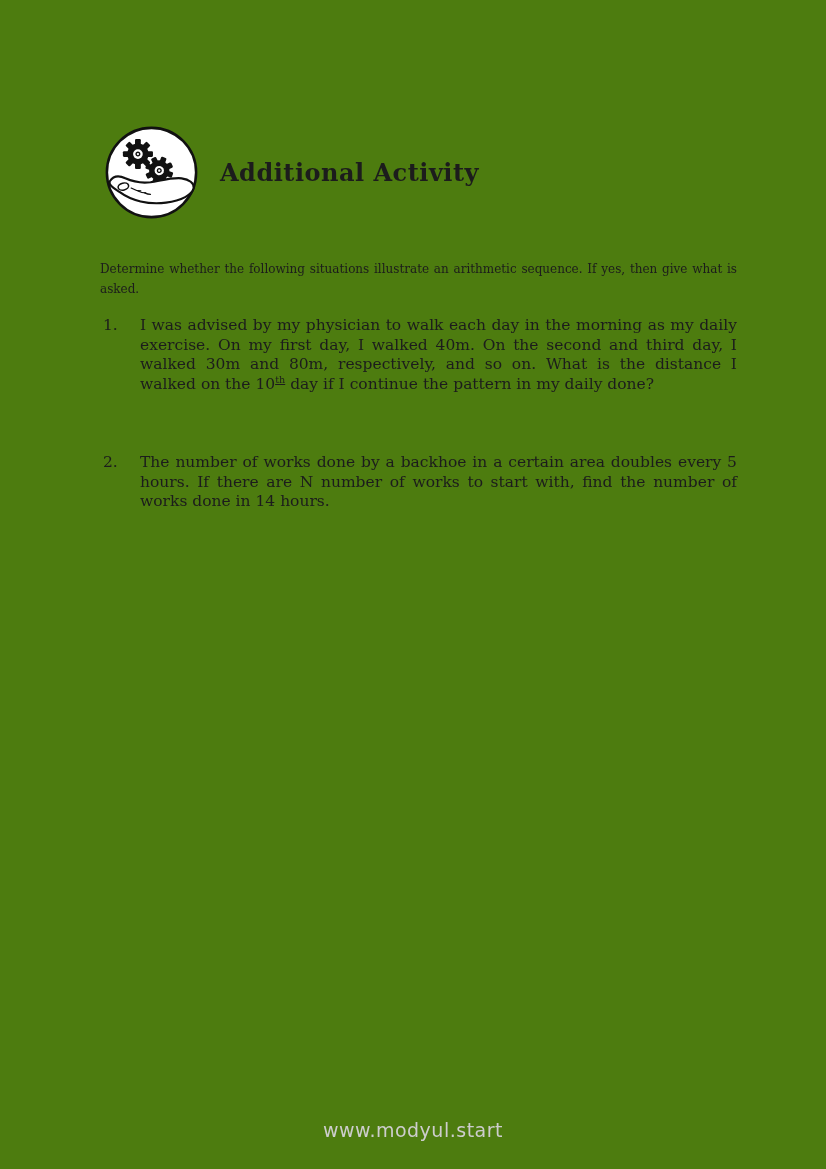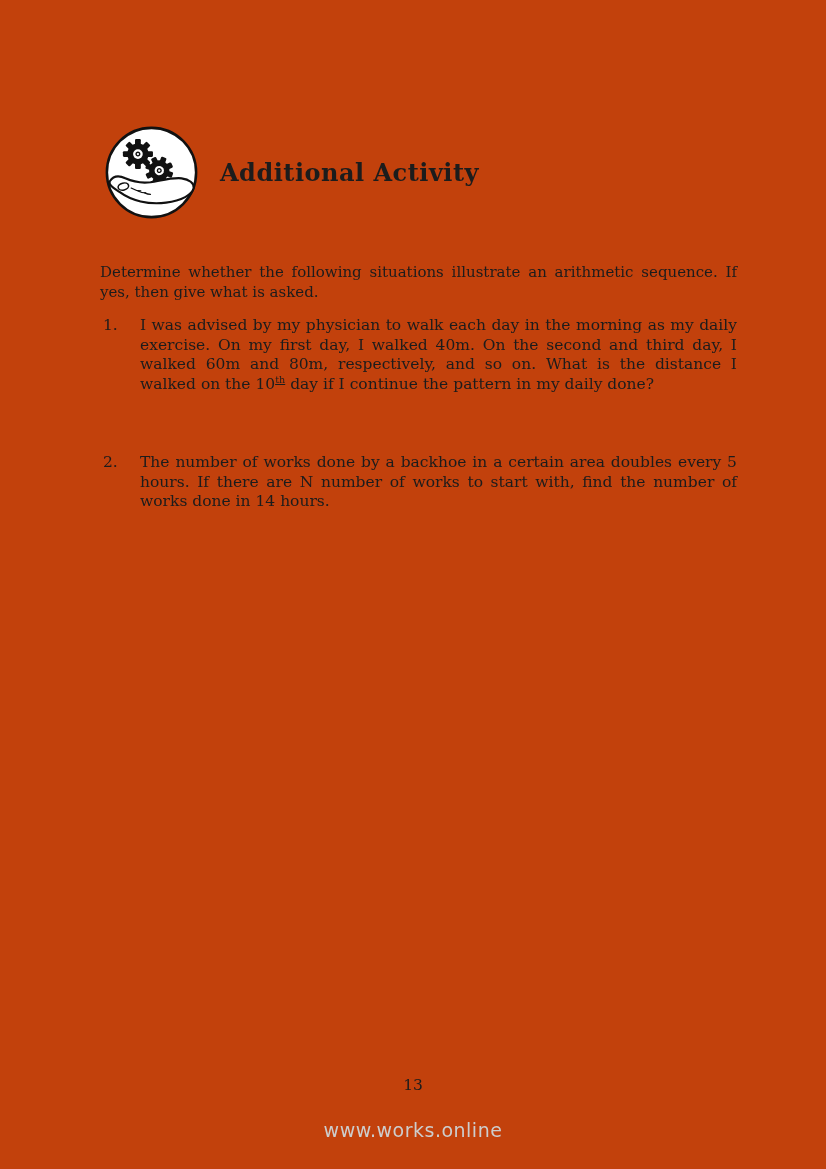--- a/index.html
+++ b/index.html
@@ -1,20 +1,20 @@
 <!DOCTYPE html>
 <html><head>
 <meta charset="utf-8">
 <style>
   html, body { margin: 0; padding: 0; background: #ffffff; }
   .page {
     position: relative;
     width: 826px;
     height: 1169px;
-    background: #c2410c;
+    background: #4d7c0f;
     font-family: "DejaVu Serif", serif;
     color: #1c1c1c;
     overflow: hidden;
   }
   .header {
     position: absolute;
     left: 103px;
     top: 124px;
     display: flex;
     align-items: center;
@@ -26,21 +26,21 @@
     font-size: 24px;
     font-weight: bold;
     letter-spacing: 0.5px;
     white-space: nowrap;
   }
   .intro {
     position: absolute;
     left: 100px;
     top: 247px;
     width: 637px;
-    font-size: 15px;
+    font-size: 12px;
     line-height: 20px;
     text-align: justify;
   }
   .problem {
     position: absolute;
     left: 103px;
     width: 634px;
     display: flex;
     font-size: 15.5px;
     line-height: 19.6px;
@@ -132,25 +132,24 @@
         <path d="M 43 71 q 3 1.5 6 1.5" fill="none" stroke="#111111" stroke-width="1.2" stroke-linecap="round"></path>
       </svg>
     </div>
     <div class="page-title">Additional Activity</div>
   </div>
 
   <p class="intro">Determine whether the following situations illustrate an arithmetic sequence. If yes, then give what is asked.</p>
 
   <div class="problem problem-1">
     <span class="problem-number">1.</span>
-    <span class="problem-text"><span>I was advised by my physician to walk each day in the morning as my daily exercise. On my first day, I walked 40m. On the second and third day, I walked 60m and 80m, respectively, and so on. What is the distance I walked on the 10</span><sup>th</sup><span> day if I continue the pattern in my daily done?</span></span>
+    <span class="problem-text"><span>I was advised by my physician to walk each day in the morning as my daily exercise. On my first day, I walked 40m. On the second and third day, I walked 30m and 80m, respectively, and so on. What is the distance I walked on the 10</span><sup>th</sup><span> day if I continue the pattern in my daily done?</span></span>
   </div>
 
   <div class="problem problem-2">
     <span class="problem-number">2.</span>
     <span class="problem-text"><span>The number of works done by a backhoe in a certain area doubles every 5 hours. If there are N number of works to start with, find the number of works done in 14 hours.</span><sup></sup><span></span></span>
   </div>
 
-  <div class="page-number">13</div>
 
-  <div class="watermark">www.works.online</div>
+  <div class="watermark">www.modyul.start</div>
 
 </div>
 
 </body></html>

